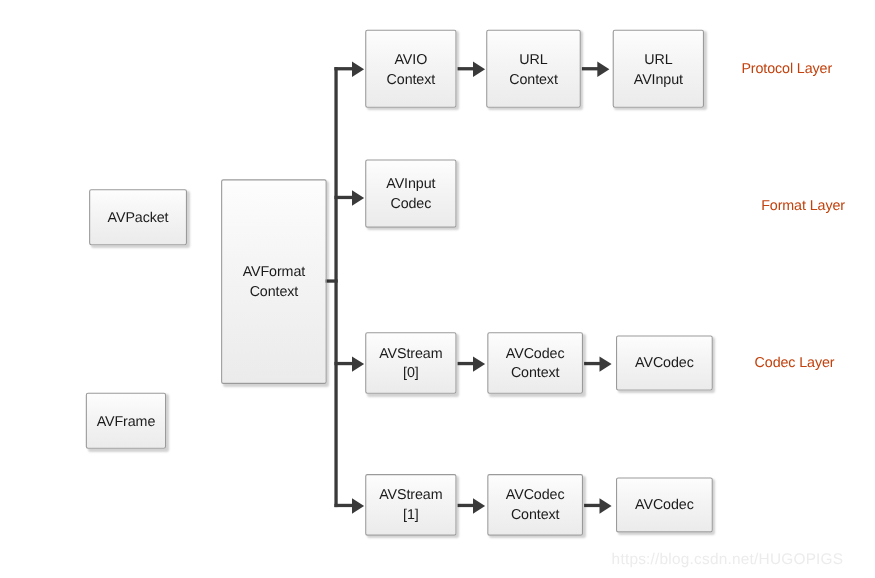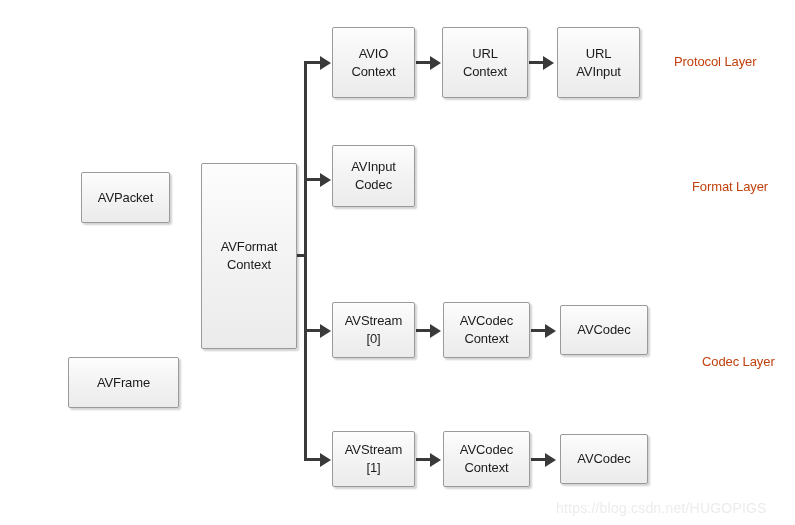--- a/index.html
+++ b/index.html
@@ -91,21 +91,21 @@
 </style>
 </head>
 <body>
 
 <div id="canvas">
 
   <div class="node" style="left:81px; top:135px; width:89px; height:51px;margin-top:37px;">
     <span class="l1">AVPacket</span>
   </div>
 
-  <div class="node" style="left:68px; top:357px; width:111px; height:51px;justify-content:center;">
+  <div class="node" style="left:78px; top:357px; width:73px; height:51px;justify-content:center;">
     <span class="l1">AVFrame</span>
   </div>
 
   <div class="node" style="left:201px; top:163px; width:96px; height:186px;">
     <span class="l1">AVFormat</span>
     <span class="l2">Context</span>
   </div>
 
   <div class="hline" style="left:285px; top:254px; width:22px;"></div>
 
@@ -166,21 +166,21 @@
     <span class="l2">Context</span>
   </div>
 
   <div class="hline" style="left:531px; top:329px; width:17px;"></div>
   <div class="arrowhead" style="left:545px; top:323.5px;"></div>
 
   <div class="node" style="left:560px; top:305px; width:88px; height:50px;">
     <span class="l1">AVCodec</span>
   </div>
 
-  <div class="layer-label" style="left:702px; top:322px;margin-top:32px;">Codec Layer</div>
+  <div class="layer-label" style="left:686px; top:322px;">Codec Layer</div>
 
   <div class="node" style="left:332px; top:431px; width:83px; height:56px;">
     <span class="l1">AVStream</span>
     <span class="l2">[1]</span>
   </div>
 
   <div class="hline" style="left:416px; top:458px; width:17px;"></div>
   <div class="arrowhead" style="left:430px; top:452.5px;"></div>
 
   <div class="node" style="left:443px; top:431px; width:87px; height:56px;">

